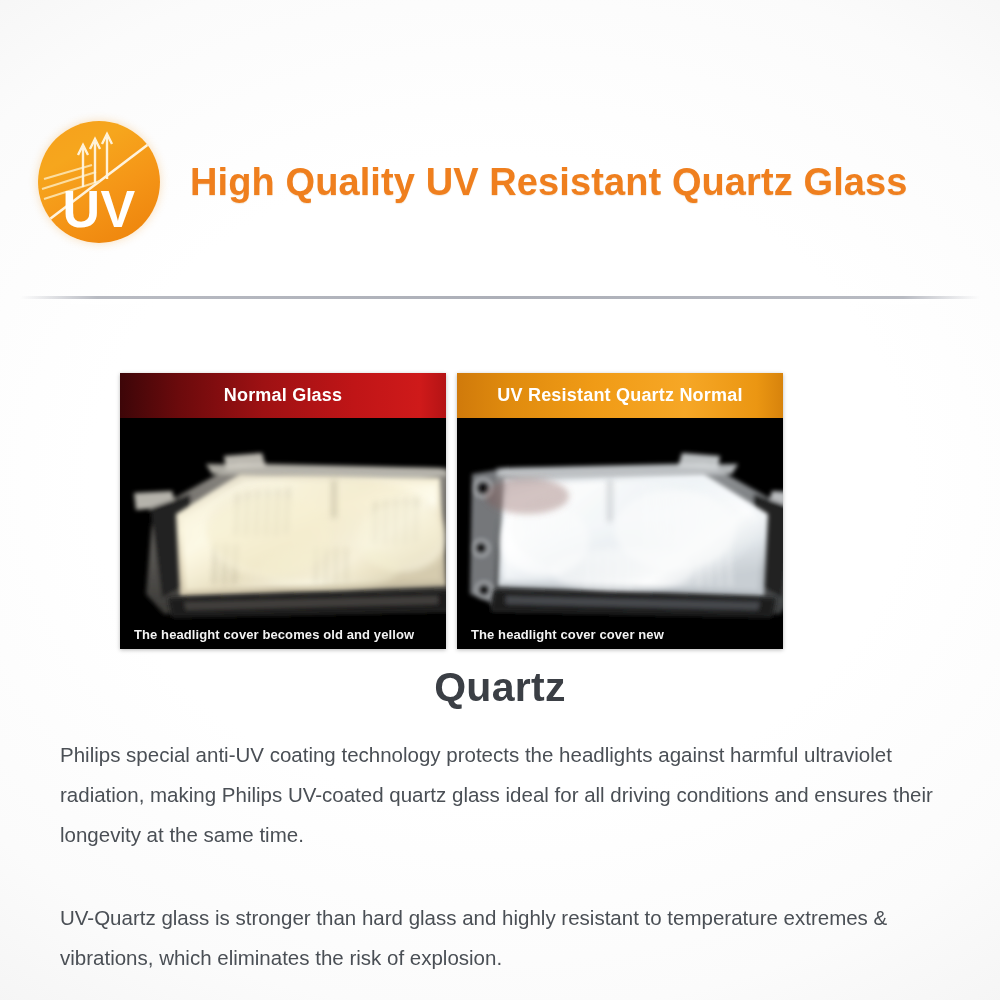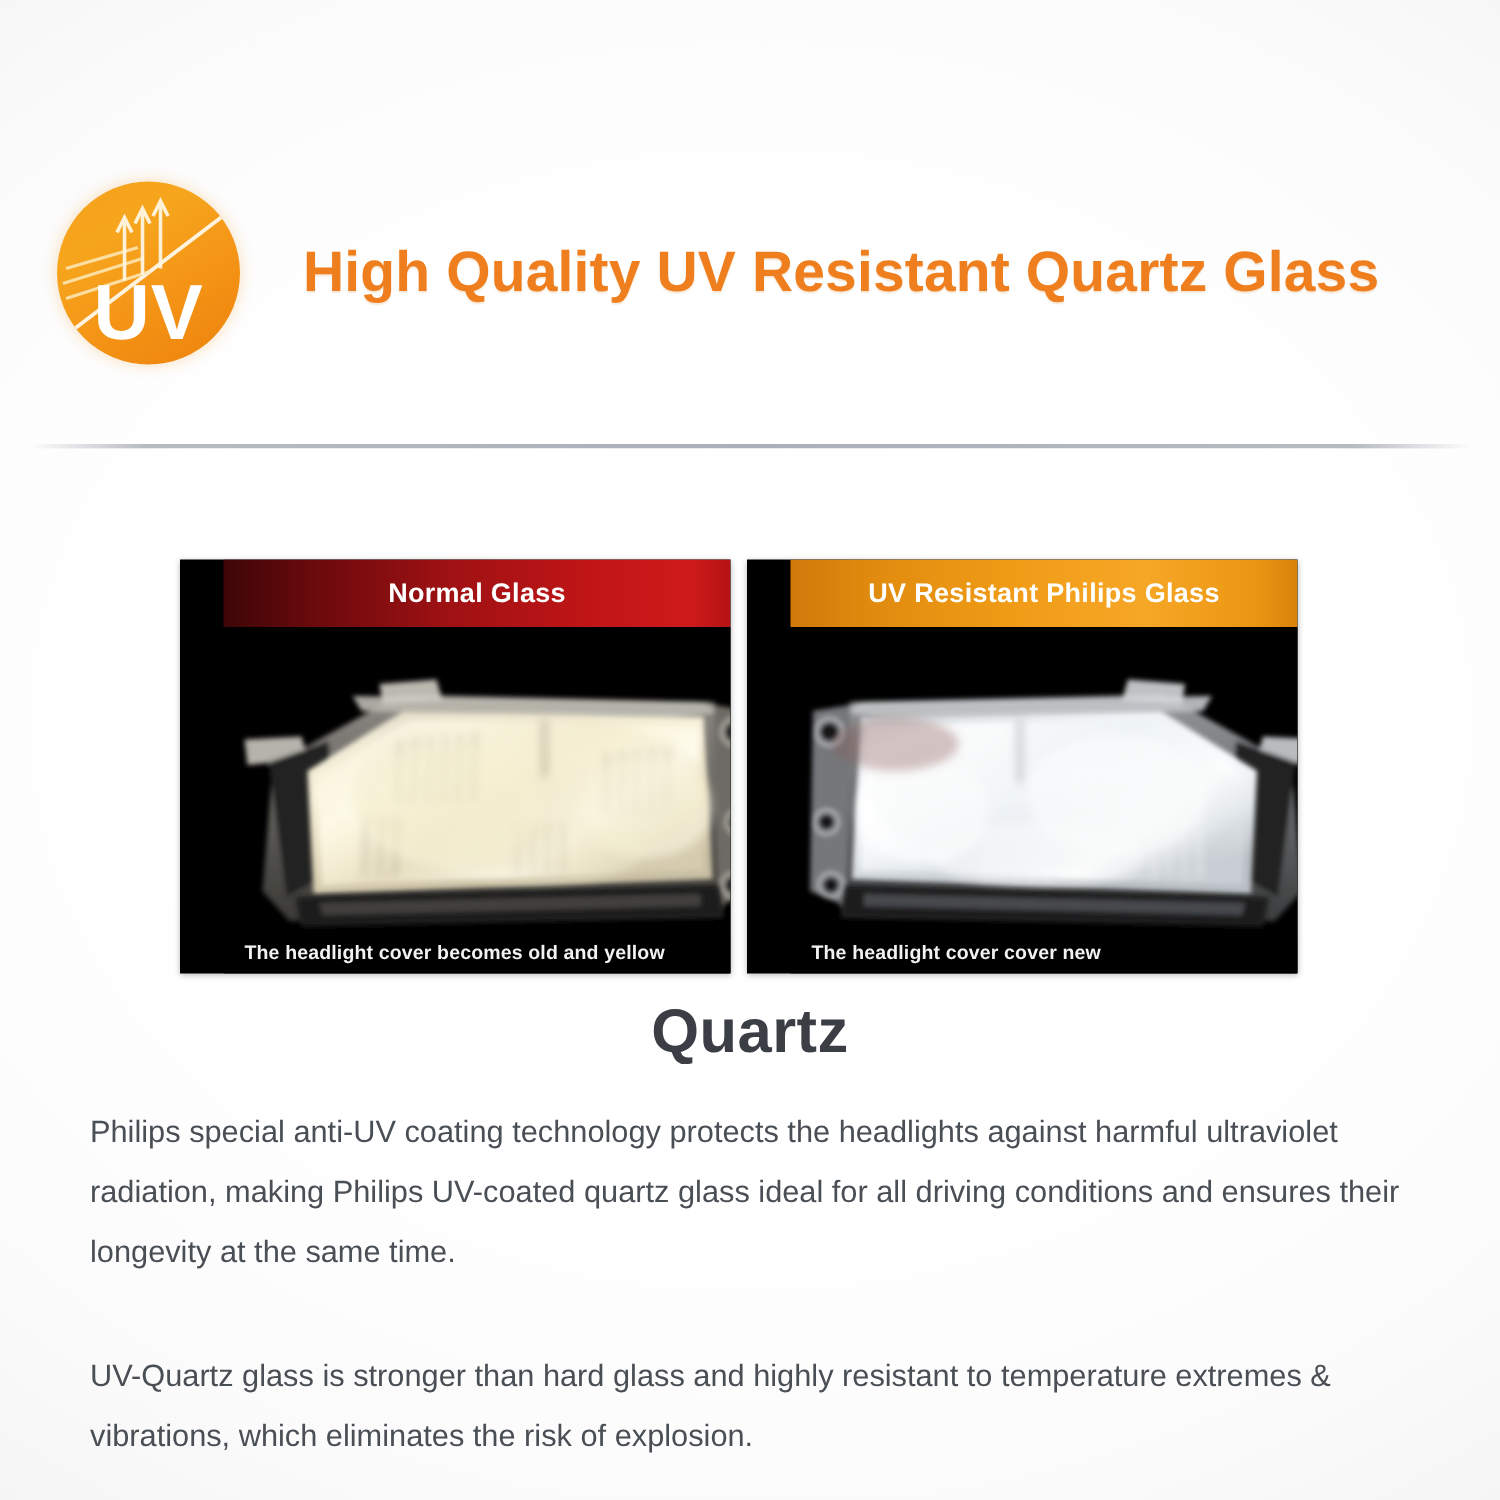--- a/index.html
+++ b/index.html
@@ -72,21 +72,21 @@
     padding-bottom: 8px;
     box-sizing: border-box;
     color: #ffffff;
     font-size: 52px;
     font-weight: bold;
     letter-spacing: 0.5px;
     line-height: 1;
   }
 
   #header-title {
-    margin-left: 36px;
+    margin-left: 24px;
     color: #ef7f1e;
     font-size: 38px;
     font-weight: bold;
     letter-spacing: 0.1px;
     white-space: nowrap;
     text-shadow: 0 1px 1px rgba(200,130,40,0.18);
   }
 
   
   #divider {
@@ -111,26 +111,25 @@
     position: absolute;
     left: 120px;
     top: 373px;
     width: 745px;
     height: 276px;
     display: flex;
     gap: 11px;
   }
   .panel {
     position: relative;
-    width: 367px;
+    width: 326px;
     height: 276px;
     background: #000000;
     box-shadow: 0 1px 4px rgba(0,0,0,0.28);
     overflow: hidden;
-    padding-left: 29px;
   }
   .panel-header {
     position: relative;
     width: 100%;
     height: 45px;
     display: flex;
     align-items: center;
     justify-content: center;
     color: #ffffff;
     font-size: 18px;
@@ -346,21 +345,21 @@
           <g filter="url(#blurOld)">
             <path d="M48,180 L330,172 L334,194 L52,200 Z" fill="#1b1b1a"></path>
             <path d="M64,184 L318,178 L318,186 L66,192 Z" fill="#4d4b47" opacity="0.8"></path>
           </g>
         </svg>
         <div class="caption">The headlight cover becomes old and yellow</div>
       </div>
     </div>
 
     <div class="panel">
-      <div class="panel-header orange">UV Resistant Philips Glass</div>
+      <div class="panel-header orange">UV Resistant Quartz Normal</div>
       <div class="photo">
         <svg viewBox="0 0 367 231" width="367" height="231" preserveAspectRatio="none">
           <defs>
             <linearGradient id="lensNew" x1="0" y1="0" x2="0.3" y2="1">
               <stop offset="0%" stop-color="#cfd3d6"></stop>
               <stop offset="20%" stop-color="#eef2f5"></stop>
               <stop offset="48%" stop-color="#f9fbfd"></stop>
               <stop offset="74%" stop-color="#e2e7eb"></stop>
               <stop offset="100%" stop-color="#b9bfc4"></stop>
             </linearGradient>

